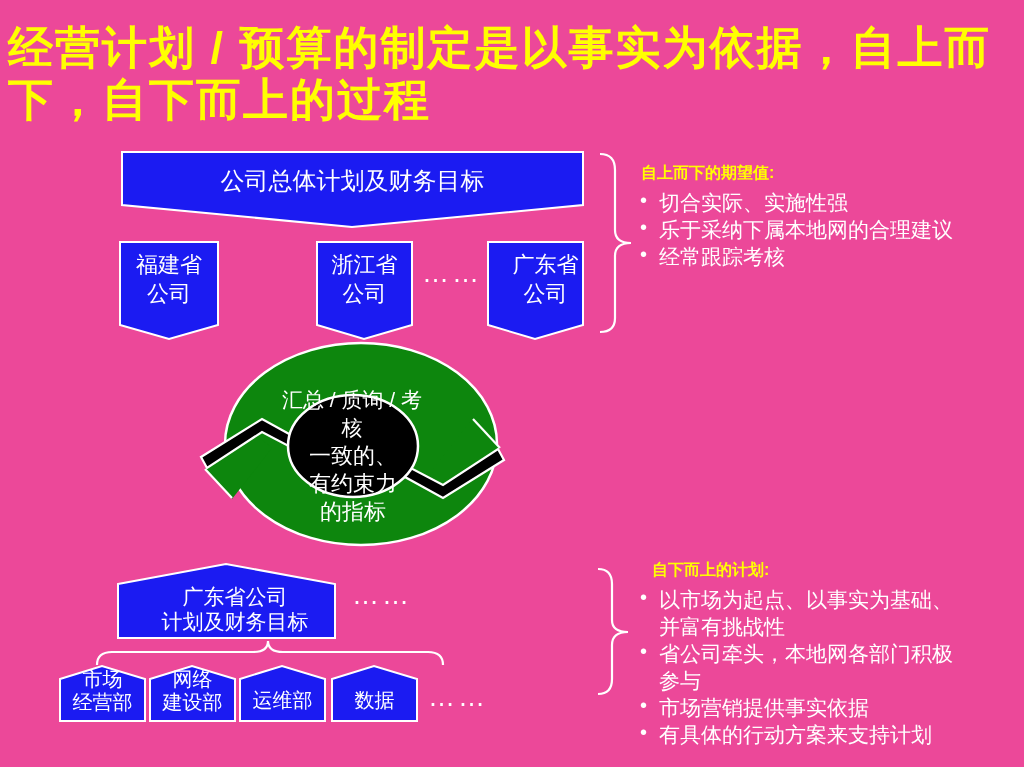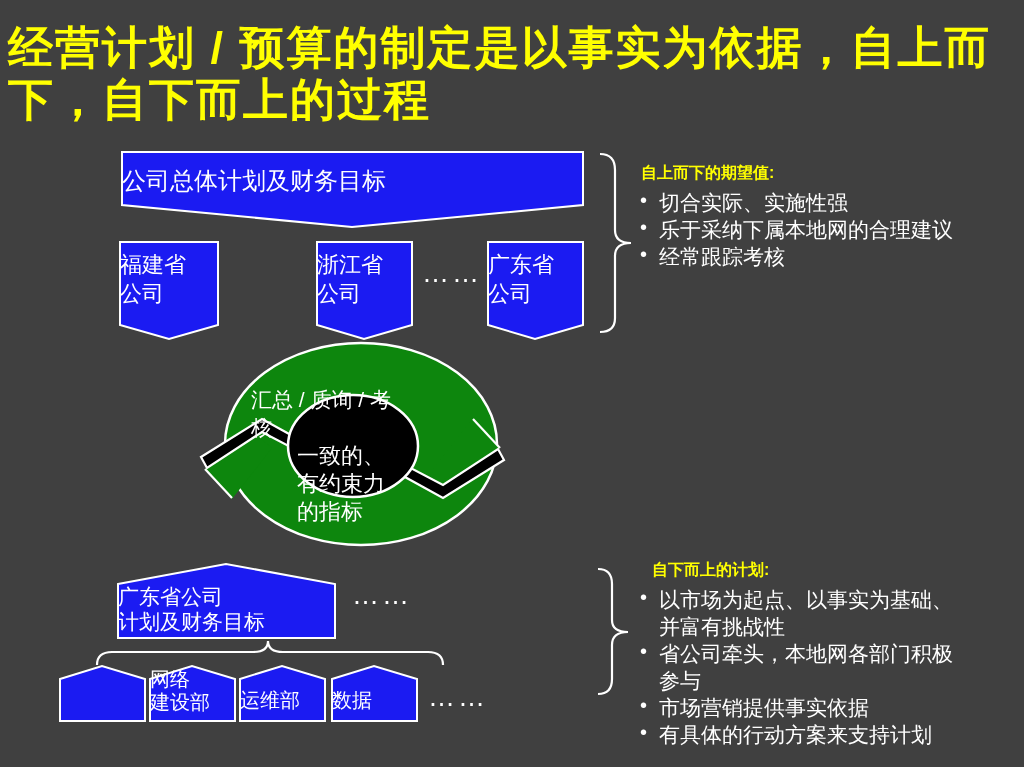--- a/index.html
+++ b/index.html
@@ -1,21 +1,21 @@
 <!DOCTYPE html>
 <html><head>
 <meta charset="utf-8">
 <style>
   html,body{margin:0;padding:0;background:#000;}
   body{width:1024px;height:767px;overflow:hidden;
        font-family:"Liberation Sans","DejaVu Sans",sans-serif;}
-  .slide{position:relative;width:1024px;height:767px;background:#404040;}
+  .slide{position:relative;width:1024px;height:767px;background:#ec4899;}
   .abs{position:absolute;}
   .pre{white-space:pre-line;}
-  .ctr{}
+  .ctr{text-align:center;}
   .white{color:#fff;}
   .yellow{color:#ff0;}
   #title{left:8px;top:22px;width:1010px;font-size:45px;line-height:52px;
          font-weight:bold;letter-spacing:2px;}
   .banner-label{font-size:24px;line-height:28px;}
   .branch-label{font-size:22px;line-height:29px;}
   .dots{font-size:27px;letter-spacing:3px;color:#fff;}
   .ring-label{color:#fff;margin-top:35px;}
   .blk{position:absolute;width:386px;}
   .blk h3{margin:0 0 5px 0;font-size:16px;font-weight:bold;color:#ff0;}
@@ -78,20 +78,22 @@
   <div class="abs ring-label ctr pre" style="left:251px;top:351px;width:202px;font-size:21px;line-height:28px;">汇总 / 质询 / 考
 核</div>
   <div class="abs ring-label ctr pre" style="left:297px;top:407px;width:112px;font-size:22px;line-height:28px;">一致的、
 有约束力
 的指标</div>
 
   <div class="abs white ctr pre" style="left:118px;top:584px;width:234px;font-size:21px;line-height:25px;">广东省公司
 计划及财务目标</div>
   <div class="abs dots" style="left:352px;top:580px;width:80px;">……</div>
 
+  <div class="abs white ctr pre" style="left:60px;top:668px;width:85px;font-size:20px;line-height:23px;">市场
+经营部</div>
   <div class="abs white ctr pre" style="left:150px;top:668px;width:85px;font-size:20px;line-height:23px;">网络
 建设部</div>
   <div class="abs white ctr" style="left:240px;top:687px;width:85px;font-size:20px;">运维部</div>
   <div class="abs white ctr" style="left:332px;top:687px;width:85px;font-size:20px;">数据</div>
   <div class="abs dots" style="left:428px;top:682px;width:80px;">……</div>
 
   <div class="blk" style="left:638px;top:163px;">
     <h3 style="margin-left:3px;">自上而下的期望值:</h3>
     <ul>
       <li>切合实际、实施性强</li>

